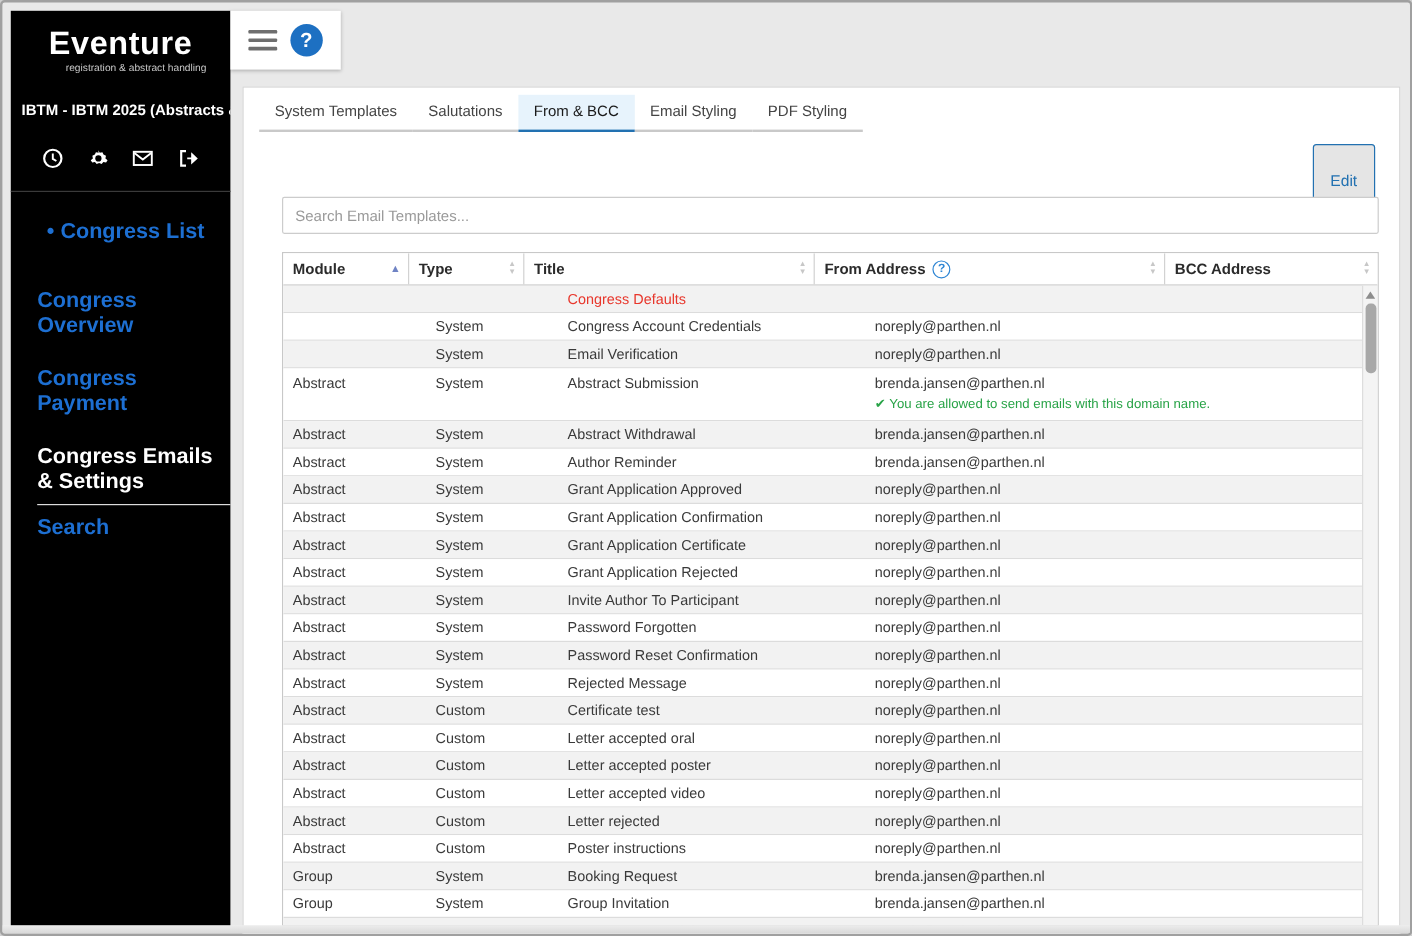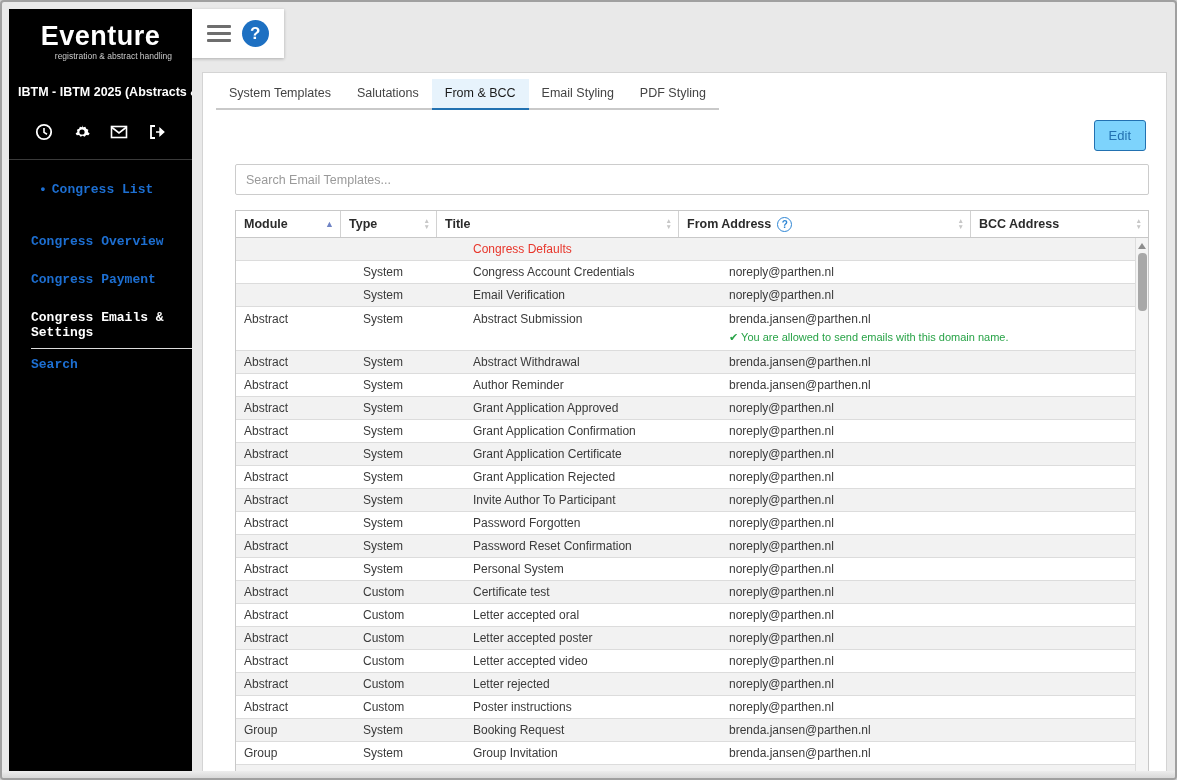--- a/index.html
+++ b/index.html
@@ -12,22 +12,22 @@
              background:#000; color:#fff; }
   .logo { padding:14px 8px 8px; text-align:center; }
   .logo-title { font-size:27px; font-weight:bold; color:#fff; letter-spacing:.5px; line-height:1; }
   .logo-sub { font-size:8.5px; color:#c9c9c9; text-align:right; padding-right:12px; margin-top:1px; }
   .congress-name { padding:16px 9px 0; font-size:12.5px; font-weight:bold; color:#fff;
                    white-space:nowrap; overflow:hidden; }
   .icon-row { display:flex; justify-content:space-between; padding:24px 26px 18px; }
   .side-icon { width:18px; height:18px; display:inline-block; }
   .side-sep { border-top:1px solid #3a3a3a; }
   .nav { padding:22px 0 0 22px; }
-  .nav-item { display:block; font-size:13px; font-weight:600; color:#1d6fd2;
-              margin-bottom:23px; cursor:pointer; text-decoration:none;font-family:Liberation Mono, monospace; }
+  .nav-item { display:block; font-size:18px; font-weight:600; color:#1d6fd2;
+              margin-bottom:23px; cursor:pointer; text-decoration:none; }
   .nav-item.first { margin-left:8px; margin-bottom:37px; }
   .bullet { color:#1d6fd2; margin-right:5px; }
   .nav-item.active { color:#fff; border-bottom:1px solid #dcdcdc; display:inline-block;
                      padding-bottom:8px; margin-bottom:8px; }
 
   
   .topbox { position:absolute; left:190px; top:7px; width:92px; height:49px; background:#fff;
             box-shadow:0 1px 3px rgba(0,0,0,.25); display:flex; align-items:center;
             justify-content:space-around; padding:0 10px; }
   .hamburger { width:24px; }
@@ -37,21 +37,21 @@
              justify-content:center; }
 
   
   .card { position:absolute; left:200px; top:70px; width:965px; height:710px;
           background:#fff; border:1px solid #d4d4d4; }
   .tabs { position:absolute; left:13px; top:6px; display:flex; }
   .tab { font-size:12.5px; color:#444; padding:7px 13px 8px; border-bottom:2px solid #c9c9c9;
          cursor:pointer; white-space:nowrap; }
   .tab.active { background:#e7f3fc; color:#1a1a1a; border-bottom:2px solid #2271b1; }
   .edit-btn { position:absolute; right:20px; top:47px; border:1px solid #2271b1; color:#2271b1;
-              background:#7dd3fc; font-size:13px; padding:7px 14px; border-radius:3px;
+              background:#e5e5e5; font-size:13px; padding:22px 14px; border-radius:3px;
               font-family:"Liberation Sans", sans-serif; cursor:pointer; }
   .search { position:absolute; left:32px; top:91px; width:914px; height:31px;
             border:1px solid #ccc; border-radius:2px; padding:0 10px; font-size:12.5px;
             color:#444; font-family:"Liberation Sans", sans-serif; }
   .search::placeholder { color:#9a9a9a; }
 
   
   .tablewrap { position:absolute; left:32px; top:137px; width:914px; bottom:9px;
                overflow:hidden; border:1px solid #c8c8c8; }
   .thead { display:flex; height:27px; background:#fff; border-bottom:1px solid #c8c8c8; }
@@ -274,21 +274,21 @@
           <div class="trow shade">
             <div class="tcell col-module">Abstract</div>
             <div class="tcell col-type">System</div>
             <div class="tcell col-title">Password Reset Confirmation</div>
             <div class="tcell col-from">noreply@parthen.nl</div>
             <div class="tcell col-bcc"></div>
           </div>
           <div class="trow">
             <div class="tcell col-module">Abstract</div>
             <div class="tcell col-type">System</div>
-            <div class="tcell col-title">Personal System</div>
+            <div class="tcell col-title">Rejected Message</div>
             <div class="tcell col-from">noreply@parthen.nl</div>
             <div class="tcell col-bcc"></div>
           </div>
           <div class="trow shade">
             <div class="tcell col-module">Abstract</div>
             <div class="tcell col-type">Custom</div>
             <div class="tcell col-title">Certificate test</div>
             <div class="tcell col-from">noreply@parthen.nl</div>
             <div class="tcell col-bcc"></div>
           </div>

